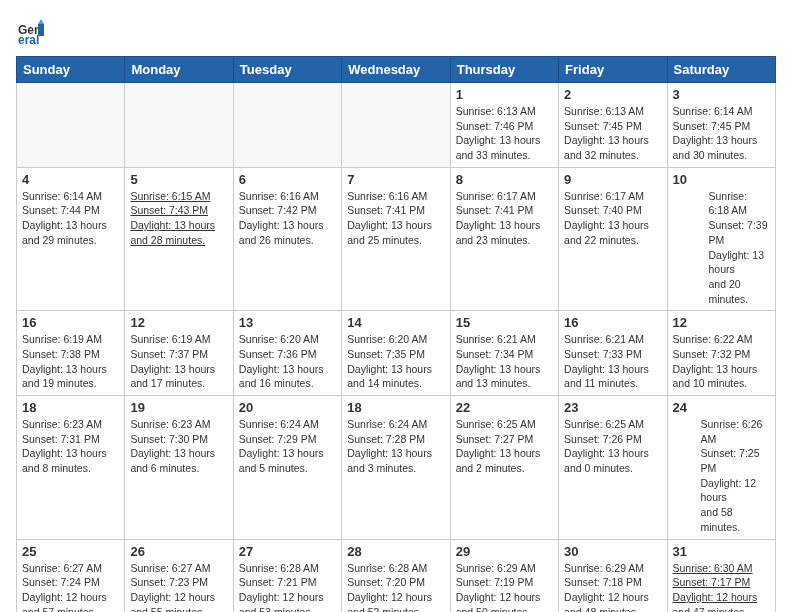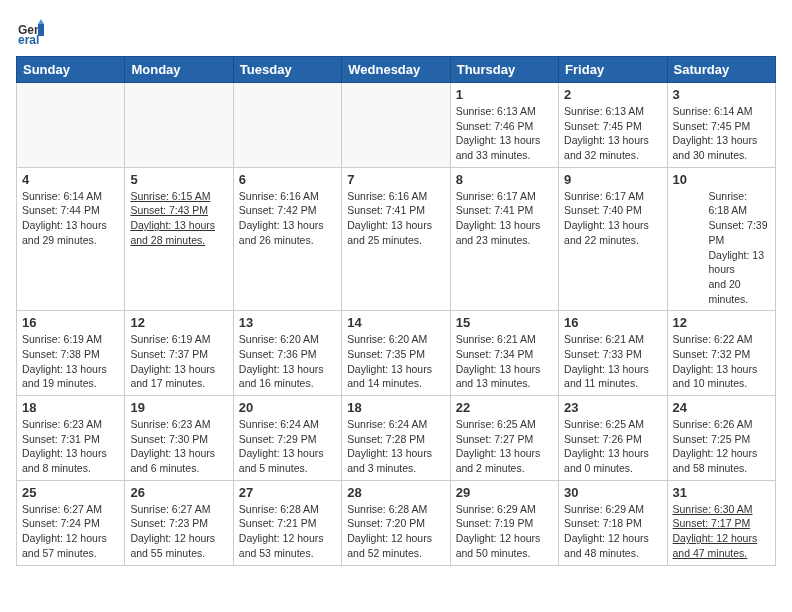--- a/index.html
+++ b/index.html
@@ -287,21 +287,21 @@
         </td>
         <td>
           <div class="day-num">23</div>
           <div class="day-info" style="white-space: pre-line;">Sunrise: 6:25 AM
 Sunset: 7:26 PM
 Daylight: 13 hours
 and 0 minutes.</div>
         </td>
         <td>
           <div class="day-num">24</div>
-          <div class="day-info" style="white-space: pre-line;">Sunrise: 6:26 AM
+          <div class="day-info" style="white-space: pre-line; margin-left: 28px;">Sunrise: 6:26 AM
 Sunset: 7:25 PM
 Daylight: 12 hours
 and 58 minutes.</div>
         </td>
       </tr>
       <tr>
         <td>
           <div class="day-num">25</div>
           <div class="day-info" style="white-space: pre-line;">Sunrise: 6:27 AM
 Sunset: 7:24 PM

